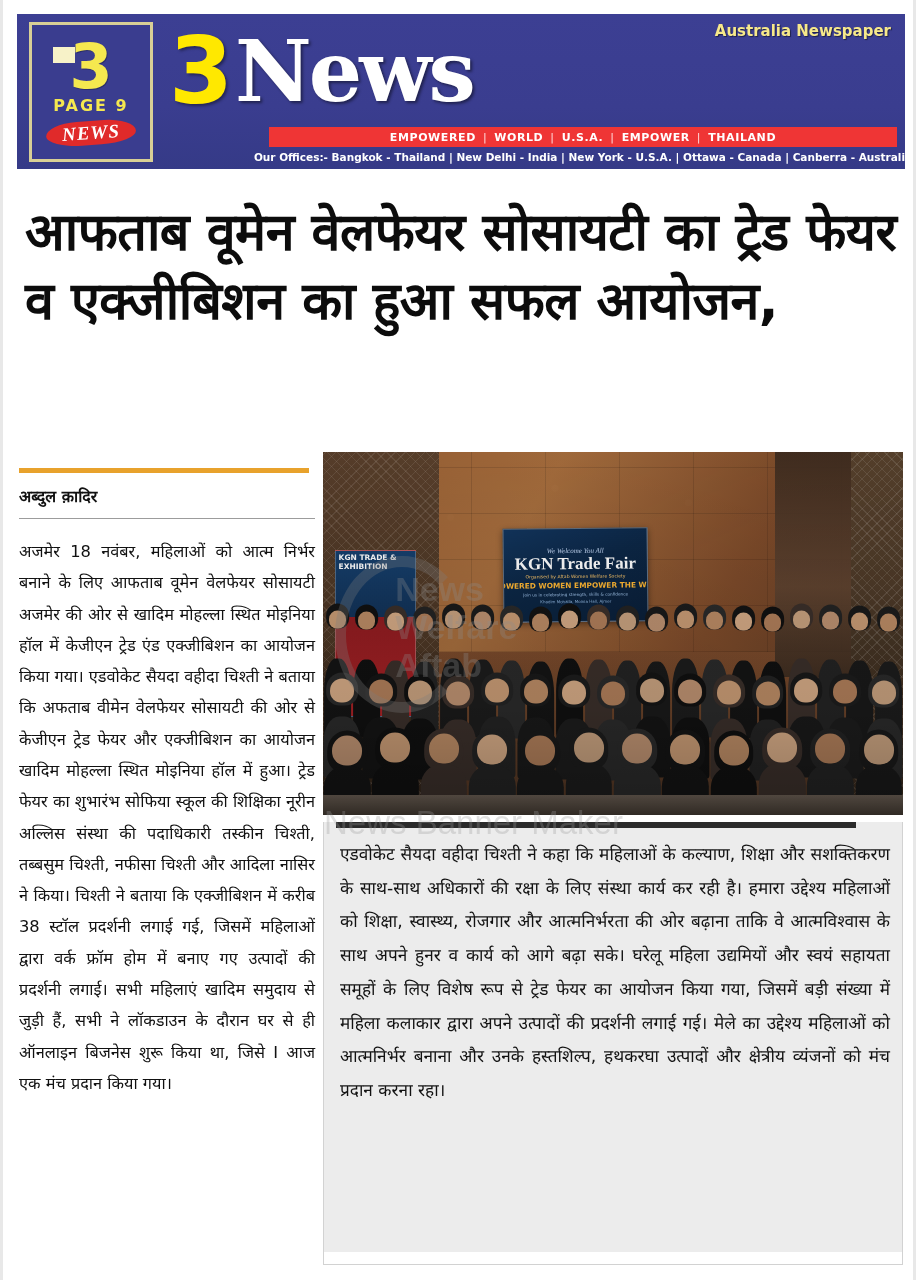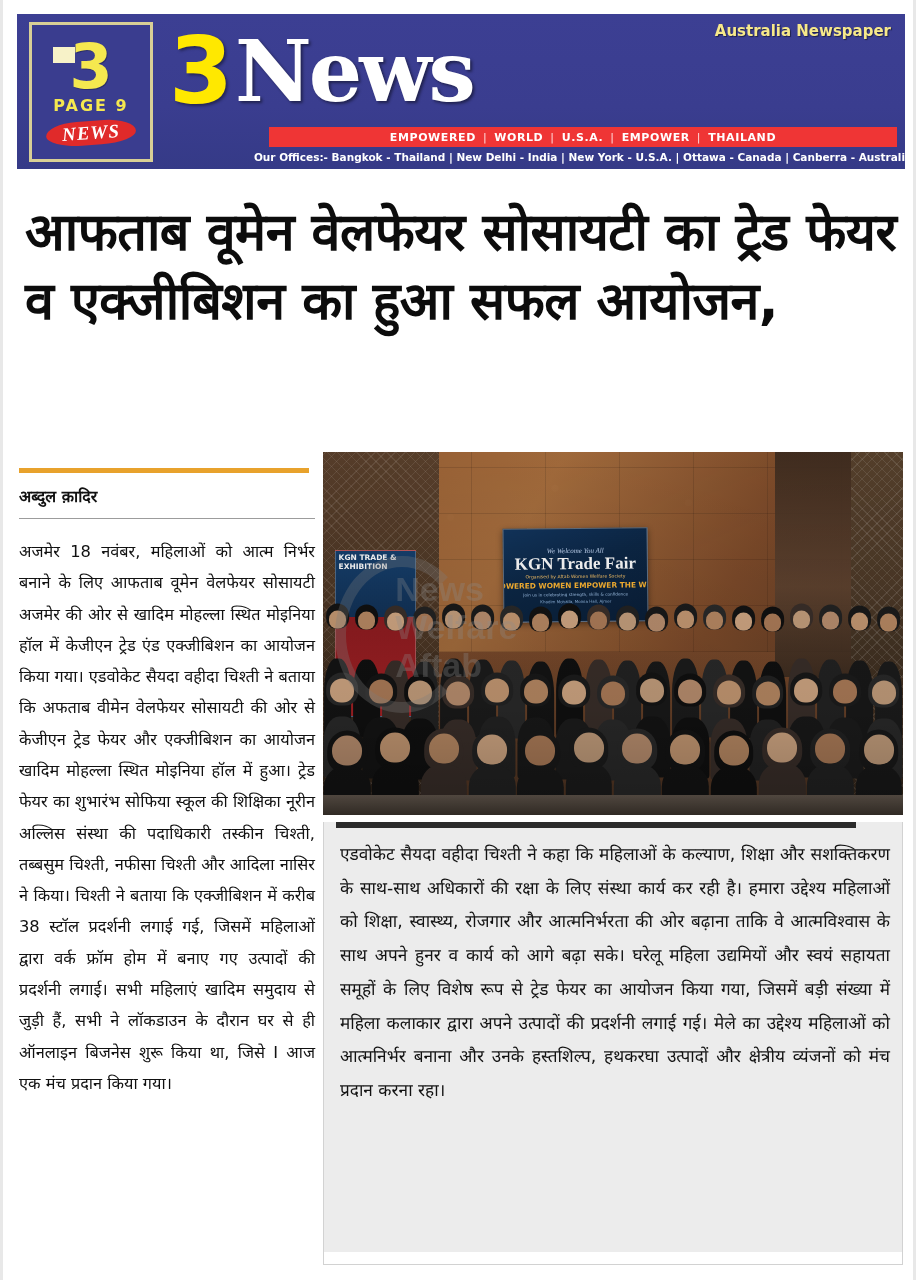--- a/index.html
+++ b/index.html
@@ -707,17 +707,18 @@
           <div>News</div>
           <div>Welfare</div>
           <div>Aftab</div>
         </div>
       </div>
     </div>
   </div>
 
   <div class="right-col">
     <div class="right-rule"></div>
+    <div class="wm-right">News Banner Maker</div>
     <p class="right-body">एडवोकेट सैयदा वहीदा चिश्ती ने कहा कि महिलाओं के कल्याण, शिक्षा और सशक्तिकरण के साथ-साथ अधिकारों की रक्षा के लिए संस्था कार्य कर रही है। हमारा उद्देश्य महिलाओं को शिक्षा, स्वास्थ्य, रोजगार और आत्मनिर्भरता की ओर बढ़ाना ताकि वे आत्मविश्वास के साथ अपने हुनर व कार्य को आगे बढ़ा सके। घरेलू महिला उद्यमियों और स्वयं सहायता समूहों के लिए विशेष रूप से ट्रेड फेयर का आयोजन किया गया, जिसमें बड़ी संख्या में महिला कलाकार द्वारा अपने उत्पादों की प्रदर्शनी लगाई गई। मेले का उद्देश्य महिलाओं को आत्मनिर्भर बनाना और उनके हस्तशिल्प, हथकरघा उत्पादों और क्षेत्रीय व्यंजनों को मंच प्रदान करना रहा।</p>
     <div class="bottom-white"></div>
   </div>
 
 </div>
 
 </body></html>

